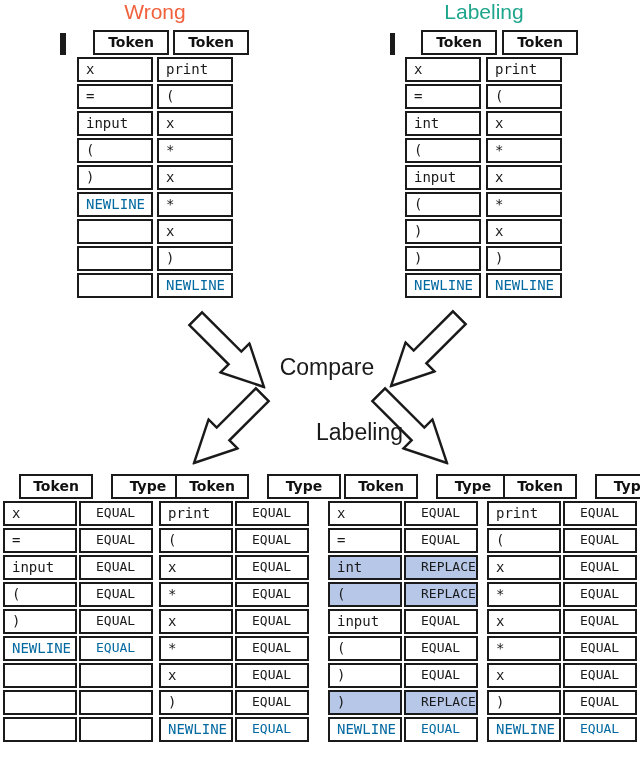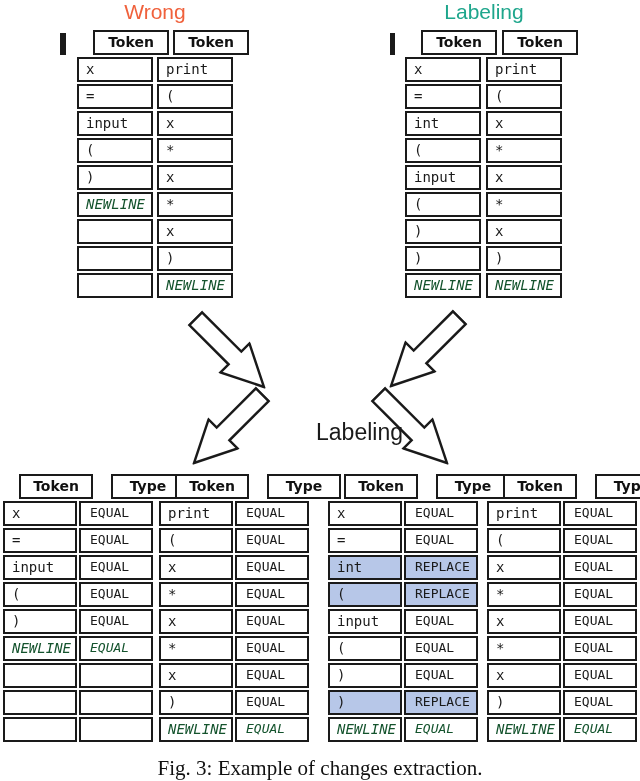--- a/index.html
+++ b/index.html
@@ -20,24 +20,24 @@
   .tbl > .cell { width:76px; margin-top:2px; }
   .tbl > .cell:first-child { margin-top:0; }
   .head {
     font-family:"DejaVu Sans", sans-serif; font-weight:bold;
     text-align:center; font-size:14px; color:#111;margin-left:16px;
   }
   .tok {
     font-family:"DejaVu Sans Mono", monospace; padding-left:7px; color:#1a1a1a;
   }
   .typ {
-    font-family:"DejaVu Sans Mono", monospace; padding-left:9px; color:#1a1a1a;
+    font-family:"DejaVu Sans Mono", monospace; padding-left:15px; color:#1a1a1a;
     font-size:13px;
   }
-  .muted { color:#14532d; font-style:italic; }
+  .muted { color:#0369a1; }
   .hl { background:#b7c7e8; }
   .prow { display:flex; gap:2px; margin-top:2px; }
   .prow:first-child { margin-top:0; }
   .prow .cell { width:74px; }
   .arrow { position:absolute; width:100px; height:44px; }
   .midlabel {
     position:absolute; width:150px; text-align:center;
     font-family:"Liberation Sans", sans-serif; font-size:23px; color:#1a1a1a;
   }
   .artifact { position:absolute; background:#1a1a1a; }
@@ -105,20 +105,21 @@
       <div class="cell tok">)</div>
       <div class="cell tok muted">NEWLINE</div>
     </div>
 
   <svg class="arrow" style="left:180px; top:331px; transform:rotate(45deg);" viewBox="0 0 100 44">
     <polygon points="1.5,13 57,13 57,1.5 98,22 57,42.5 57,31 1.5,31" fill="#ffffff" stroke="#1a1a1a" stroke-width="2.5"></polygon>
   </svg>
   <svg class="arrow" style="left:375px; top:330px; transform:rotate(135deg);" viewBox="0 0 100 44">
     <polygon points="1.5,13 57,13 57,1.5 98,22 57,42.5 57,31 1.5,31" fill="#ffffff" stroke="#1a1a1a" stroke-width="2.5"></polygon>
   </svg>
+  <div class="midlabel" style="left:252px; top:354px;">Compare</div>
 
   <svg class="arrow" style="left:178px; top:407px; transform:rotate(135deg);" viewBox="0 0 100 44">
     <polygon points="1.5,13 57,13 57,1.5 98,22 57,42.5 57,31 1.5,31" fill="#ffffff" stroke="#1a1a1a" stroke-width="2.5"></polygon>
   </svg>
   <svg class="arrow" style="left:363px; top:407px; transform:rotate(45deg);" viewBox="0 0 100 44">
     <polygon points="1.5,13 57,13 57,1.5 98,22 57,42.5 57,31 1.5,31" fill="#ffffff" stroke="#1a1a1a" stroke-width="2.5"></polygon>
   </svg>
   <div class="midlabel" style="left:253px; top:419px;text-align:right;">Labeling</div>
 
   <div class="tbl" style="left:3px;   top:474px;">
@@ -283,15 +284,14 @@
       <div class="prow">
         <div class="cell tok">)</div>
         <div class="cell typ">EQUAL</div>
       </div>
       <div class="prow">
         <div class="cell tok muted">NEWLINE</div>
         <div class="cell typ muted">EQUAL</div>
       </div>
     </div>
 
-  <div class="caption" style="top:756px;">Fig. 3: Example of changes extraction.</div>
 
 </div>
 
 </body></html>

